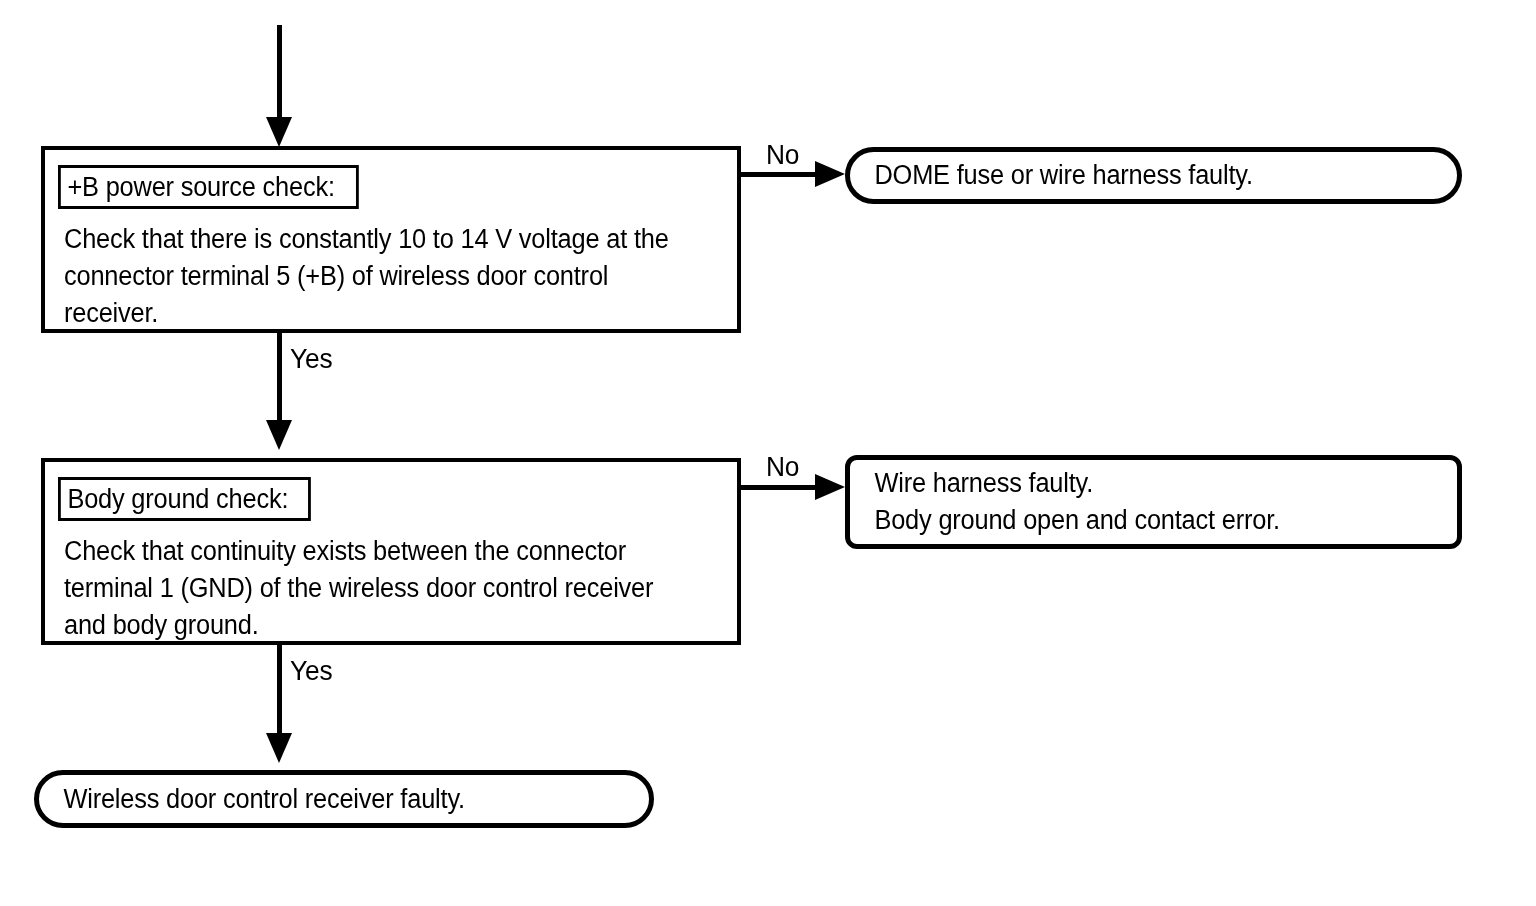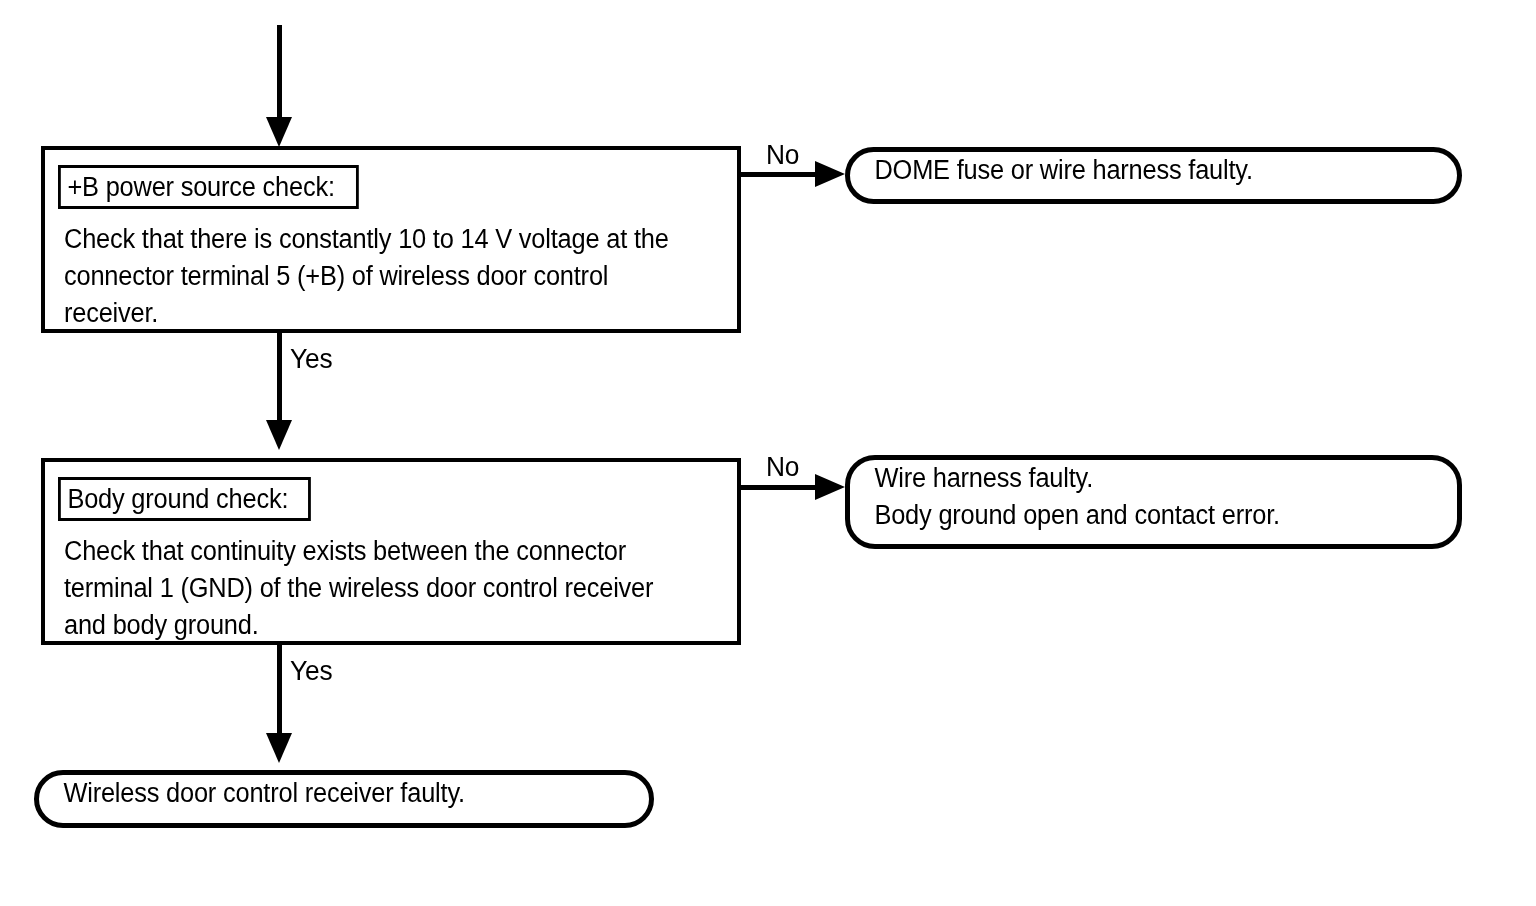--- a/index.html
+++ b/index.html
@@ -55,20 +55,21 @@
   .body-text div { white-space: nowrap; }
 
   
   .pill-box {
     position: absolute;
     box-sizing: border-box;
     border: 5px solid #000;
     background: #fff;
     display: flex;
     flex-direction: column;
+    justify-content: center;
   }
   .pill-box .pill-line {
     font-size: 27px;
     line-height: 37px;
     letter-spacing: -0.2px;
     transform: scaleX(0.94);
     transform-origin: left center;
     white-space: nowrap;
     padding-left: 26px;
   }
@@ -155,21 +156,21 @@
   <div class="body-text" style="left:64px; top:533px;">
     <div>Check that continuity exists between the connector</div>
     <div>terminal 1 (GND) of the wireless door control receiver</div>
     <div>and body ground.</div>
   </div>
 
   <div class="h-line" style="left:741px; top:485px; width:78px;"></div>
   <div class="arrow-right" style="left:815px; top:474px;"></div>
   <div class="branch-label" style="left:766px; top:453px;">No</div>
 
-  <div class="pill-box" style="left:845px; top:455px; width:617px; height:94px; border-radius:30px;">
+  <div class="pill-box" style="left:845px; top:455px; width:617px; height:94px; border-radius:12px;">
     <div class="pill-line">Wire harness faulty.</div>
     <div class="pill-line">Body ground open and contact error.</div>
   </div>
 
   <div class="v-line" style="left:277px; top:645px; height:92px;"></div>
   <div class="arrow-down" style="left:266px; top:733px;"></div>
   <div class="branch-label" style="left:290px; top:657px;">Yes</div>
 
   <div class="pill-box" style="left:34px; top:770px; width:620px; height:58px; border-radius:29px;">
     <div class="pill-line">Wireless door control receiver faulty.</div>

